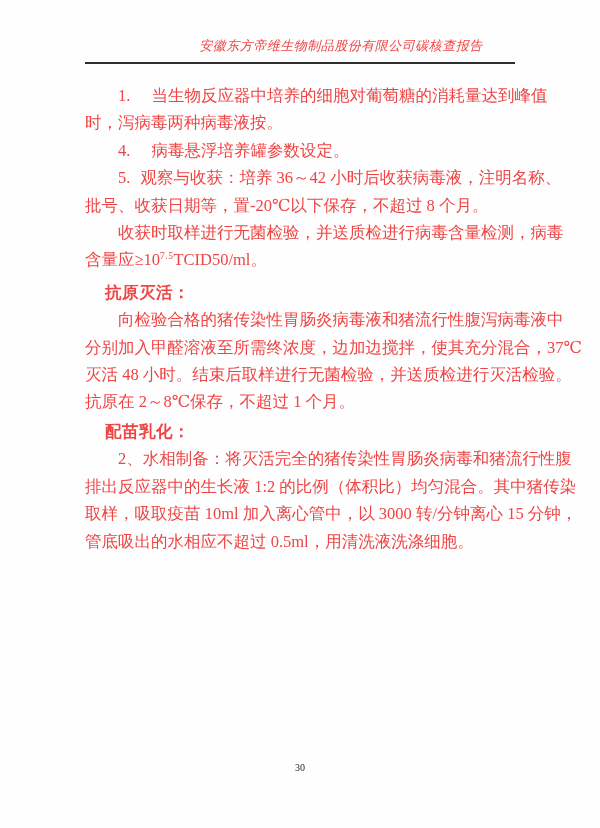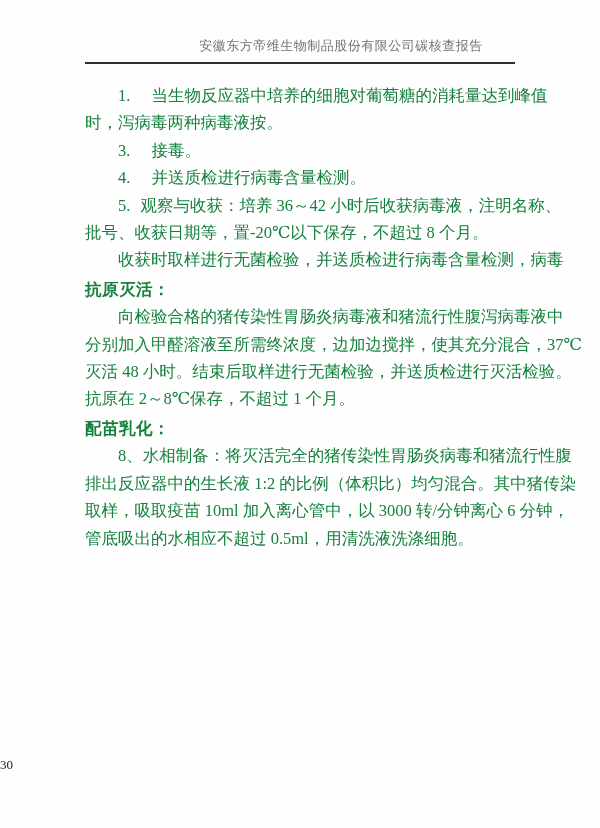--- a/index.html
+++ b/index.html
@@ -12,104 +12,103 @@
     overflow:hidden;
   }
   .header{
     position:relative;
     left:41px;
     margin:0 85px;
     padding-top:37px;
     text-align:center;
     font-size:13px;
     line-height:18px;
+    font-style:italic;
     letter-spacing:0.5px;
-    color:#737373;
+    color:#ef4444;
     white-space:nowrap;
   }
   .rule{
     margin:7px 85px 0 85px;
     height:0;
     border-top:2.5px solid #2e2e2e;
   }
   .doc-body{
     margin:18px 85px 0 85px;
     font-size:16.5px;
     line-height:27.4px;
-    color:#15803d;
+    color:#ef4444;
   }
   .line{margin:0;white-space:nowrap;}
   .indent{padding-left:33px;}
   .block-heading{margin-top:2px;}
-  .block-heading .line{font-weight:bold;letter-spacing:0.5px;}
+  .block-heading .line{font-weight:bold;letter-spacing:0.5px;margin-left:20px;}
   .spacer{display:inline-block;}
   .spacer.wide{width:21px;}
   .spacer.narrow{width:10px;}
   .sup{
     font-size:9.5px;
     position:relative;
     top:-6px;
     letter-spacing:0.5px;
   }
   .footer{
     position:absolute;
     left:0;right:0;
     bottom:55px;
-    text-align:left;
-    font-size:13px;
+    text-align:center;
+    font-size:10px;
     color:#222;
   }
 </style>
 </head>
 <body>
 
 <div class="page">
 
   <div class="header">
     <span>安徽东方帝维生物制品股份有限公司碳核查报告</span>
   </div>
 
   <div class="rule"></div>
 
   <div class="doc-body">
       <div class="block block-list-item">
         <p class="line indent"><span class="run">1.</span><span class="spacer wide"></span><span class="run">当生物反应器中培养的细胞对葡萄糖的消耗量达到峰值</span></p>
         <p class="line"><span class="run">时，泻病毒两种病毒液按。</span></p>
       </div>
       <div class="block block-list-item">
-        <p class="line indent"><span class="run">3.</span><span class="spacer wide"></span><span class="run">接毒。</span></p>
-      </div>
-      <div class="block block-list-item">
-        <p class="line indent"><span class="run">4.</span><span class="spacer wide"></span><span class="run">并送质检进行病毒含量检测。</span></p>
+        <p class="line indent"><span class="run">4.</span><span class="spacer wide"></span><span class="run">病毒悬浮培养罐参数设定。</span></p>
       </div>
       <div class="block block-list-item">
         <p class="line indent"><span class="run">5.</span><span class="spacer narrow"></span><span class="run">观察与收获：培养 36～42 小时后收获病毒液，注明名称、</span></p>
         <p class="line"><span class="run">批号、收获日期等，置-20℃以下保存，不超过 8 个月。</span></p>
       </div>
       <div class="block block-paragraph">
         <p class="line indent"><span class="run">收获时取样进行无菌检验，并送质检进行病毒含量检测，病毒</span></p>
+        <p class="line"><span class="run">含量应≥10</span><span class="sup">7.5</span><span class="run">TCID50/ml。</span></p>
       </div>
       <div class="block block-heading">
         <p class="line"><span class="run">抗原灭活：</span></p>
       </div>
       <div class="block block-paragraph">
         <p class="line indent"><span class="run">向检验合格的猪传染性胃肠炎病毒液和猪流行性腹泻病毒液中</span></p>
         <p class="line"><span class="run">分别加入甲醛溶液至所需终浓度，边加边搅拌，使其充分混合，37℃</span></p>
         <p class="line"><span class="run">灭活 48 小时。结束后取样进行无菌检验，并送质检进行灭活检验。</span></p>
         <p class="line"><span class="run">抗原在 2～8℃保存，不超过 1 个月。</span></p>
       </div>
       <div class="block block-heading">
         <p class="line"><span class="run">配苗乳化：</span></p>
       </div>
       <div class="block block-paragraph">
-        <p class="line indent"><span class="run">8、水相制备：将灭活完全的猪传染性胃肠炎病毒和猪流行性腹</span></p>
+        <p class="line indent"><span class="run">2、水相制备：将灭活完全的猪传染性胃肠炎病毒和猪流行性腹</span></p>
         <p class="line"><span class="run">排出反应器中的生长液 1:2 的比例（体积比）均匀混合。其中猪传染</span></p>
       </div>
       <div class="block block-paragraph">
-        <p class="line"><span class="run">取样，吸取疫苗 10ml 加入离心管中，以 3000 转/分钟离心 6 分钟，</span></p>
+        <p class="line"><span class="run">取样，吸取疫苗 10ml 加入离心管中，以 3000 转/分钟离心 15 分钟，</span></p>
         <p class="line"><span class="run">管底吸出的水相应不超过 0.5ml，用清洗液洗涤细胞。</span></p>
       </div>
     </div>
 
   <div class="footer">
     <span>30</span>
   </div>
 
 </div>
 

